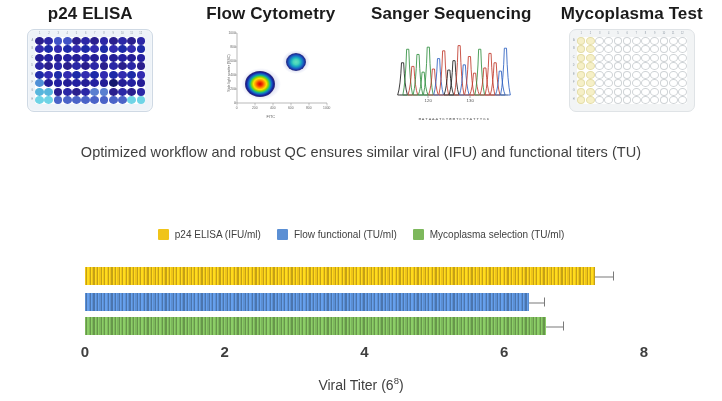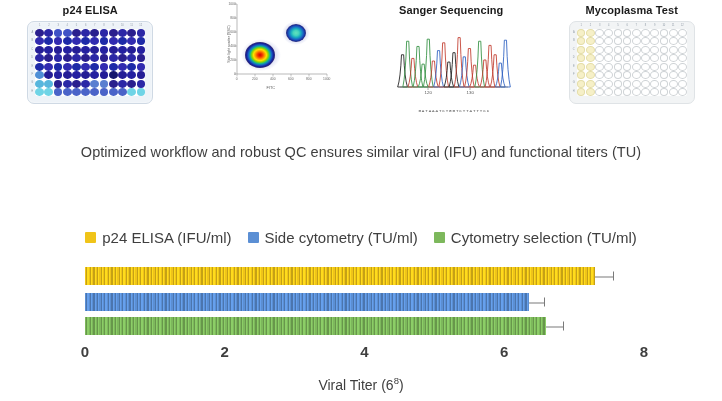--- a/index.html
+++ b/index.html
@@ -13,21 +13,21 @@
   }
   .panels{
     position:absolute;left:0;top:0;width:722px;height:135px;
     display:flex;
   }
   .panel{
     flex:1 1 0;
     display:flex;flex-direction:column;align-items:center;
   }
   .panel-title{
-    font-size:11px;font-weight:bold;color:#1b1b1b;
+    font-size:17px;font-weight:bold;color:#1b1b1b;
     letter-spacing:0.1px;margin-top:4px;margin-bottom:5px;
     text-align:left;white-space:nowrap;
   }
   .panel-art{position:relative;}
 
   
   .plate{
     position:relative;
     border-radius:7px;
     box-sizing:border-box;
@@ -118,21 +118,21 @@
   }
   .legend{
     position:absolute;left:0;right:0;top:14px;
     display:flex;justify-content:center;align-items:center;
     gap:16px;
   }
   .legend-item{display:flex;align-items:center;gap:6px;}
   .legend-swatch{
     width:11px;height:11px;display:inline-block;border-radius:1px;
   }
-  .legend-label{font-size:15px;color:#3f3f3f;white-space:nowrap;}
+  .legend-label{font-size:10px;color:#3f3f3f;white-space:nowrap;}
 
   .plot{
     position:absolute;left:0;top:42px;width:722px;height:92px;
   }
   .bar-row{
     position:absolute;left:85px;height:18px;
     display:flex;align-items:center;
   }
   .bar{
     height:18px;
@@ -292,20 +292,21 @@
             <div class="well" style="background: rgb(74, 99, 200);"></div>
             <div class="well" style="background: rgb(74, 99, 200);"></div>
             <div class="well" style="background: rgb(111, 212, 230);"></div>
             <div class="well" style="background: rgb(111, 212, 230);"></div>
           </div>
       </div>
     </div>
   </div>
 
   <div class="panel">
+    <div class="panel-title">Flow Cytometry</div>
     <div class="panel-art">
       <div class="flow-wrap">
         <div class="flow-ylab">Side light scatter (SSC)</div>
         <div class="flow-xlab">FITC</div>
         <div id="flow-yticks">
             <div class="flow-ytick" style="top: 74px; right: 95px;">0</div>
             <div class="flow-ytick" style="top: 60px; right: 95px;">200</div>
             <div class="flow-ytick" style="top: 46px; right: 95px;">400</div>
             <div class="flow-ytick" style="top: 32px; right: 95px;">600</div>
             <div class="flow-ytick" style="top: 18px; right: 95px;">800</div>
@@ -549,25 +550,25 @@
 
 <div class="chart">
 
   <div class="legend" id="legend">
       <div class="legend-item">
         <span class="legend-swatch" style="background: rgb(240, 196, 25);"></span>
         <span class="legend-label">p24 ELISA (IFU/ml)</span>
       </div>
       <div class="legend-item">
         <span class="legend-swatch" style="background: rgb(91, 143, 212);"></span>
-        <span class="legend-label">Side cytometry (TU/ml)</span>
+        <span class="legend-label">Flow functional (TU/ml)</span>
       </div>
       <div class="legend-item">
         <span class="legend-swatch" style="background: rgb(125, 184, 92);"></span>
-        <span class="legend-label">Cytometry selection (TU/ml)</span>
+        <span class="legend-label">Mycoplasma selection (TU/ml)</span>
       </div>
     </div>
 
   <div class="plot" id="plot">
       <div class="bar-row" style="top: 10px;">
         <div class="bar" title="p24 ELISA (IFU/ml): 7.3" style="width: 510.087px; background: repeating-linear-gradient(90deg, rgb(240, 196, 25) 0px, rgb(240, 196, 25) 1.2px, rgb(197, 161, 21) 1.2px, rgb(197, 161, 21) 2.4px, rgb(255, 220, 28) 2.4px, rgb(255, 220, 28) 3.6px);"></div>
         <div class="errbar" style="left: 510.087px; width: 18.1675px;"></div>
       </div>
       <div class="bar-row" style="top: 36px;">
         <div class="bar" title="Flow cytometry (TU/ml): 6.35" style="width: 443.706px; background: repeating-linear-gradient(90deg, rgb(91, 143, 212) 0px, rgb(91, 143, 212) 1.2px, rgb(75, 117, 174) 1.2px, rgb(75, 117, 174) 2.4px, rgb(102, 160, 237) 2.4px, rgb(102, 160, 237) 3.6px);"></div>

